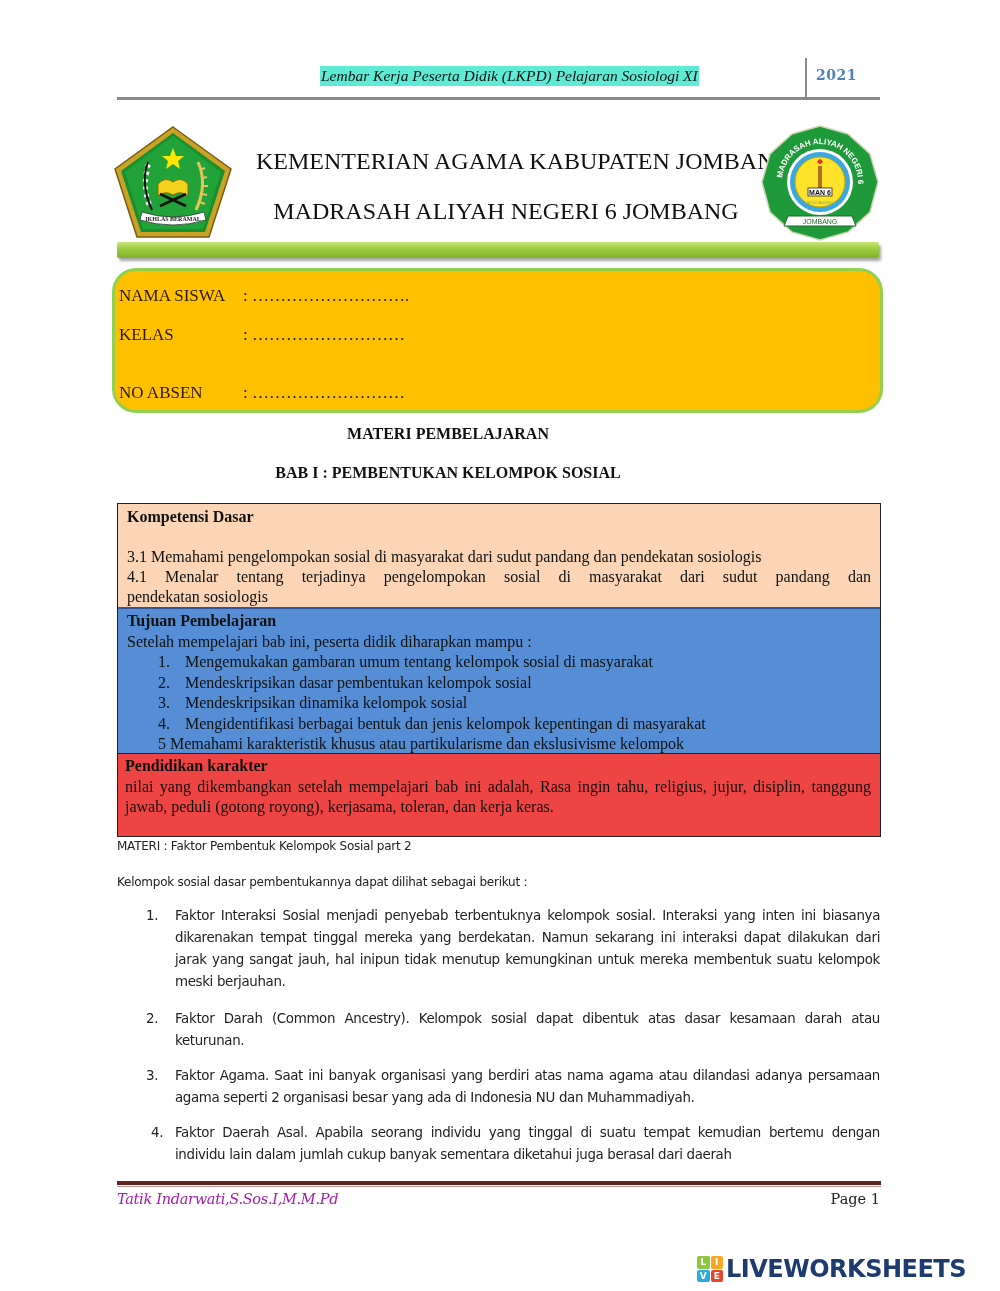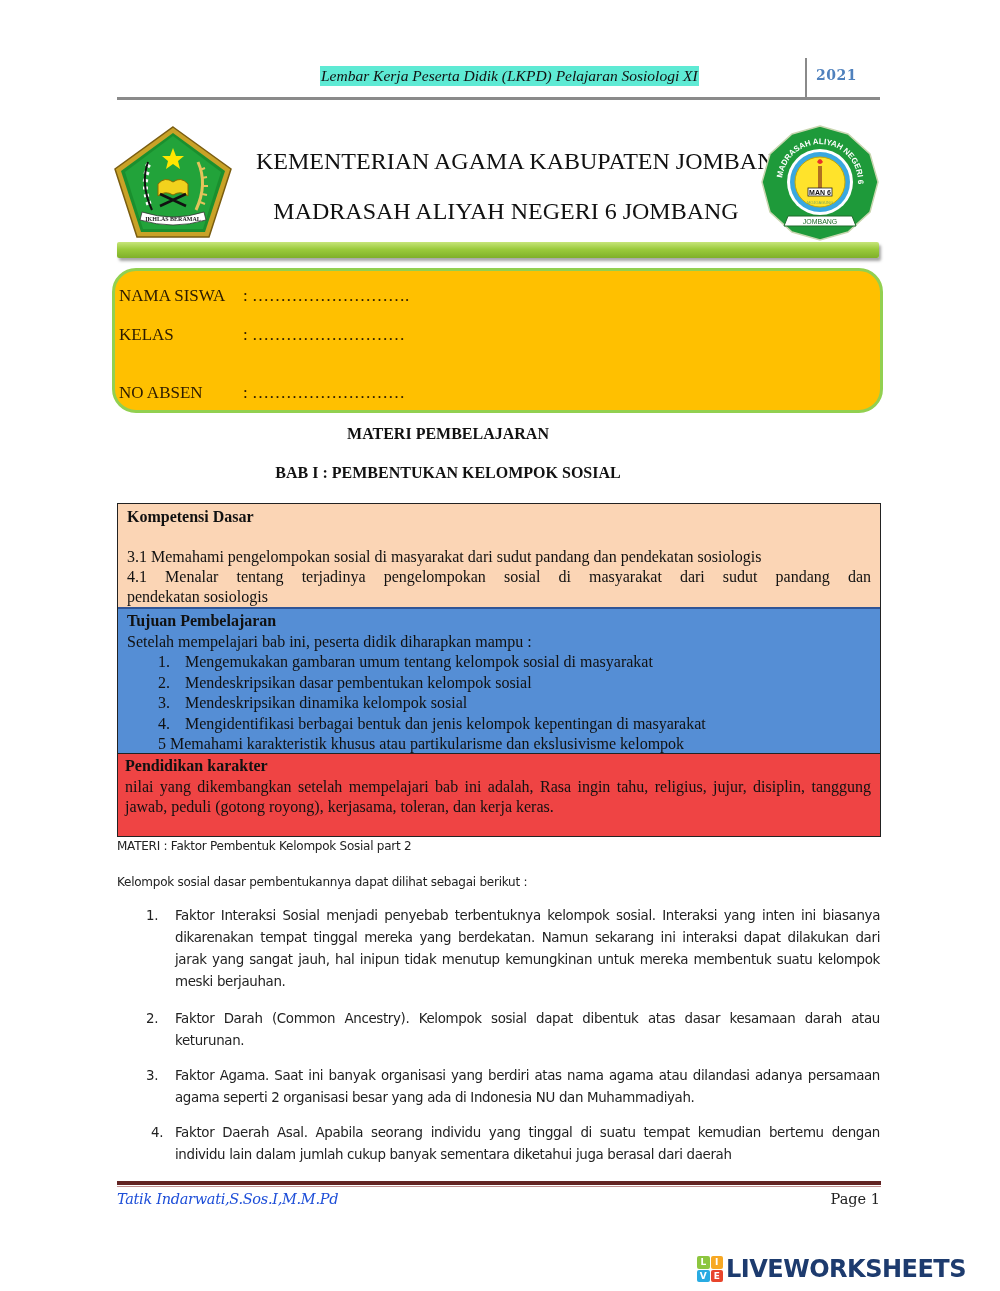--- a/index.html
+++ b/index.html
@@ -80,21 +80,21 @@
   .factor .txt { margin-left: 29px; display: block; text-align: justify; }
   .f1 { top: 905px; }
   .f2 { top: 1008px; }
   .f3 { top: 1065px; }
   .f4 { top: 1122px; left: 151px; width: 729px; }
   .f4 .txt { margin-left: 24px; }
 
   
   .foot-line1 { position: absolute; left: 117px; top: 1181px; width: 764px; height: 4px; background: #622423; }
   .foot-line2 { position: absolute; left: 117px; top: 1186px; width: 764px; height: 1px; background: #c09090; }
-  .foot-author { position: absolute; left: 117px; top: 1191px; font-family: "DejaVu Serif", serif; font-style: italic; font-size: 14.5px; color: #1d4ed8; letter-spacing: -0.3px; }
+  .foot-author { position: absolute; left: 117px; top: 1191px; font-family: "DejaVu Serif", serif; font-style: italic; font-size: 14.5px; color: #a21caf; letter-spacing: -0.3px; }
   .foot-page { position: absolute; right: 120px; top: 1191px; font-family: "DejaVu Serif", serif; font-size: 14.5px; color: #222; }
 
   
   .lw { position: absolute; left: 697px; top: 1255px; display: flex; align-items: center; }
   .lw-icon { width: 26px; height: 26px; display: grid; grid-template-columns: 1fr 1fr; grid-template-rows: 1fr 1fr; gap: 1px; margin-right: 3px; }
   .lw-icon span { display: flex; align-items: center; justify-content: center; font-family: "DejaVu Sans", sans-serif; font-weight: bold; font-size: 9px; color: #fff; border-radius: 2px; }
   .lw-text { font-family: "DejaVu Sans", sans-serif; font-weight: bold; font-size: 24px; color: #1d3b6e; letter-spacing: -0.5px; line-height: 28px; }
 </style>
 </head>
 <body>

